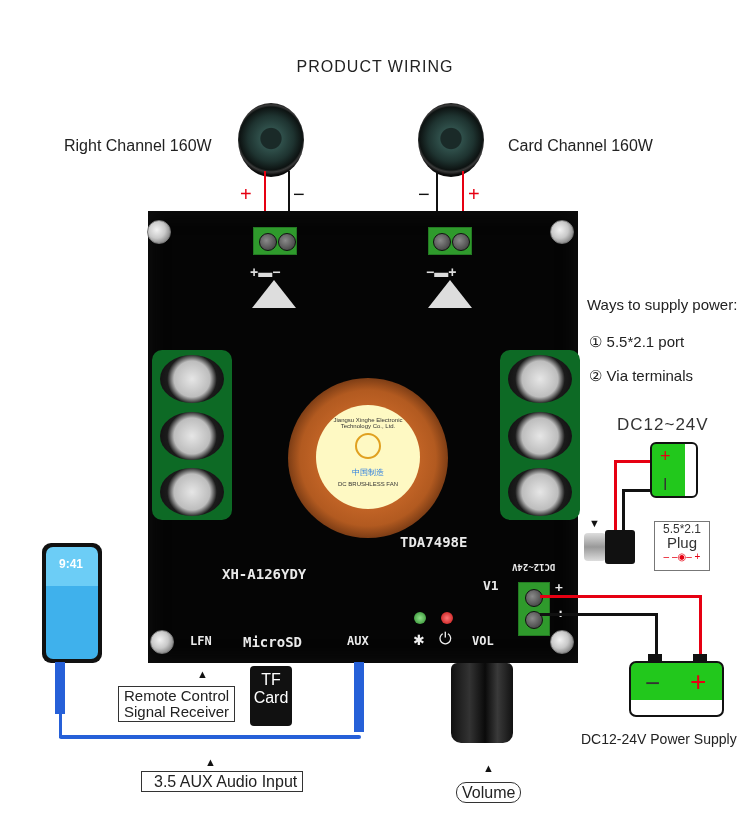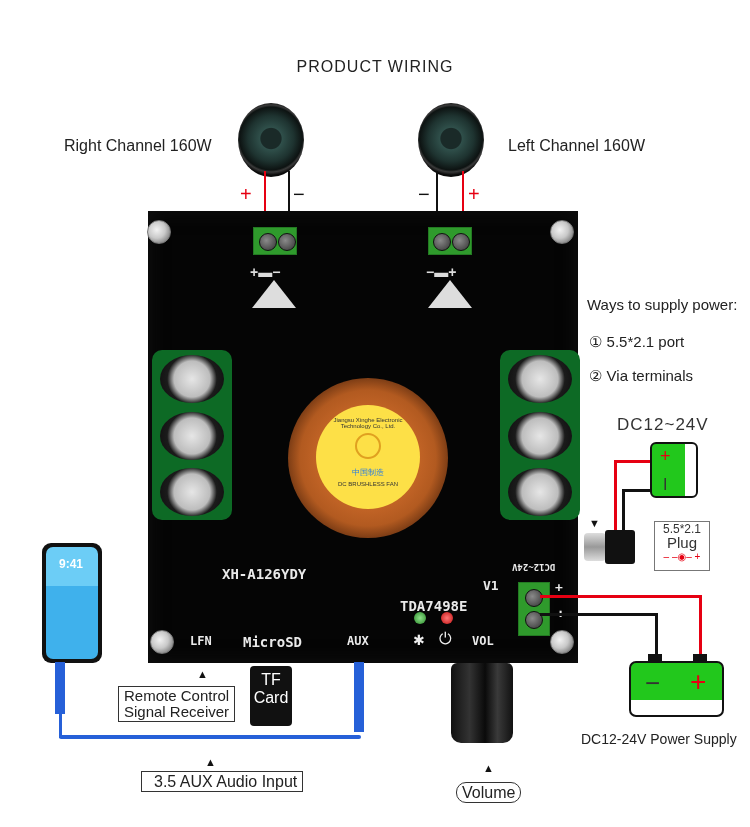--- a/index.html
+++ b/index.html
@@ -8,42 +8,42 @@
   .title { left:0; width:750px; top:58px; text-align:center; font-size:16px; letter-spacing:1px; color:#222; }
   .ch-label { font-size:16px; color:#222; }
   .board { left:148px; top:211px; width:430px; height:452px; background:#050505; box-shadow: inset 0 0 20px #111; }
   .screw { width:22px; height:22px; border-radius:50%; background:radial-gradient(circle at 40% 40%, #f2f2f2 0%, #c9c9c9 45%, #8a8a8a 75%, #555 100%); border:1px solid #777; }
   .terminal { width:44px; height:28px; background:#2f9a2c; border:1px solid #237a22; box-sizing:border-box; }
   .tscrew { position:absolute; width:16px; height:16px; border-radius:50%; background:radial-gradient(circle at 40% 40%, #8a8a8a, #333); border:1px solid #111; top:5px; }
   .spk-sym { color:#ddd; font-size:14px; font-weight:bold; }
   .cap-strip { width:80px; height:170px; background:#0d6a25; border-radius:10px; }
   .cap { width:64px; height:48px; border-radius:50%; background:radial-gradient(circle at 50% 50%, #e6e6e6 0%, #bdbdbd 45%, #1b1b1b 62%, #0b0b0b 100%); position:absolute; left:8px; }
   .fan { left:288px; top:378px; width:160px; height:160px; border-radius:50%; background:radial-gradient(circle, #c7c7c7 0 33%, #cc6a2a 34%, #b25a20 60%, #5a2a0e 78%, #0a0a0a 80%); }
-  .fan-hub { left:316px; top:405px; width:104px; height:104px; border-radius:50%; background:#fde047; text-align:center; }
+  .fan-hub { left:316px; top:405px; width:104px; height:104px; border-radius:50%; background:#fef9c3; text-align:center; }
   .pcb-text { color:#eaeaea; font-family:"DejaVu Sans Mono", monospace; font-weight:bold; }
   .led { width:12px; height:12px; border-radius:50%; }
   .wire-red { background:#e60012; }
   .wire-black { background:#111; }
   .box-label { border:1px solid #333; background:#fff; font-size:16px; padding:1px 5px; line-height:17px; color:#222; }
   .tri { font-size:11px; color:#111; }
   .phone { left:42px; top:543px; width:60px; height:120px; border-radius:9px; background:#111; }
   .phone-screen { left:46px; top:547px; width:52px; height:112px; border-radius:7px; background:linear-gradient(#6ccdf6 0 35%, #3fb1ec 35%); }
   .tfcard { left:250px; top:666px; width:42px; height:60px; background:#111; border-radius:4px; color:#fff; text-align:center; font-size:16px; line-height:18px; }
   .knob { left:451px; top:663px; width:62px; height:80px; background:linear-gradient(90deg,#111 0%,#333 30%,#0a0a0a 55%,#3a3a3a 75%,#111 100%); border-radius:6px 6px 10px 10px; }
   .battery { left:629px; top:661px; width:95px; height:56px; border:2px solid #111; border-radius:7px; background:linear-gradient(#22c81c 0 72%, #fff 72%); box-sizing:border-box; }
   .small-bat { left:650px; top:442px; width:48px; height:56px; border:2px solid #111; border-radius:6px; background:linear-gradient(90deg,#22c81c 0 75%, #fff 75%); box-sizing:border-box; }
   .plug-box { left:654px; top:521px; width:54px; height:48px; border:1px solid #777; font-size:12px; text-align:center; color:#333; line-height:14px; }
 </style>
 </head>
 <body>
 
 <div class="abs title">PRODUCT WIRING</div>
 
 <div class="abs ch-label" style="left:64px;top:137px;">Right Channel 160W</div>
-<div class="abs ch-label" style="left:508px;top:137px;">Left Channel 160W</div>
+<div class="abs ch-label" style="left:508px;top:137px;">Card Channel 160W</div>
 
 <div class="abs" style="left:238px;top:103px;width:66px;height:74px;border-radius:50%;background:radial-gradient(circle at 50% 48%, #1a2a28 0 20%, #2f4f4a 22%, #1e3330 45%, #0d1312 62%, #3a3a3a 66%, #0a0a0a 72%);"></div>
 <div class="abs" style="left:418px;top:103px;width:66px;height:74px;border-radius:50%;background:radial-gradient(circle at 50% 48%, #1a2a28 0 20%, #2f4f4a 22%, #1e3330 45%, #0d1312 62%, #3a3a3a 66%, #0a0a0a 72%);"></div>
 
 <div class="abs wire-red" style="left:264px;top:171px;width:2px;height:72px;"></div>
 <div class="abs wire-black" style="left:288px;top:171px;width:2px;height:72px;"></div>
 <div class="abs wire-black" style="left:436px;top:171px;width:2px;height:72px;"></div>
 <div class="abs wire-red" style="left:462px;top:171px;width:2px;height:72px;"></div>
 
 <div class="abs" style="left:240px;top:183px;color:#e60012;font-size:20px;">+</div>
@@ -85,21 +85,21 @@
 
 <div class="abs fan"></div>
 <div class="abs fan-hub">
   <div style="font-size:6px;color:#333;margin-top:12px;padding:0 6px;">Jiangsu Xinghe Electronic Technology Co., Ltd.</div>
   <div style="width:22px;height:22px;border-radius:50%;border:2px solid #e0a020;margin:4px auto 0;"></div>
   <div style="font-size:8px;color:#2a7de1;margin-top:8px;">中国制造</div>
   <div style="font-size:6px;color:#333;margin-top:3px;">DC BRUSHLESS FAN</div>
 </div>
 
 <div class="abs pcb-text" style="left:222px;top:566px;font-size:14px;">XH-A126YDY</div>
-<div class="abs pcb-text" style="left:400px;top:598px;font-size:14px;">TDA7498E</div>
+<div class="abs pcb-text" style="left:400px;top:534px;font-size:14px;">TDA7498E</div>
 <div class="abs pcb-text" style="left:483px;top:578px;font-size:13px;">V1</div>
 <div class="abs pcb-text" style="left:512px;top:562px;font-size:9px;transform:rotate(180deg);">DC12~24V</div>
 
 <div class="abs" style="left:518px;top:582px;width:30px;height:52px;background:#2f9a2c;border:1px solid #237a22;">
   <div class="tscrew" style="left:6px;top:6px;"></div>
     <div class="tscrew" style="left:6px;top:28px;"></div>
 </div>
 <div class="abs pcb-text" style="left:555px;top:580px;font-size:13px;">+</div>
 <div class="abs pcb-text" style="left:557px;top:606px;font-size:12px;">:</div>
 

